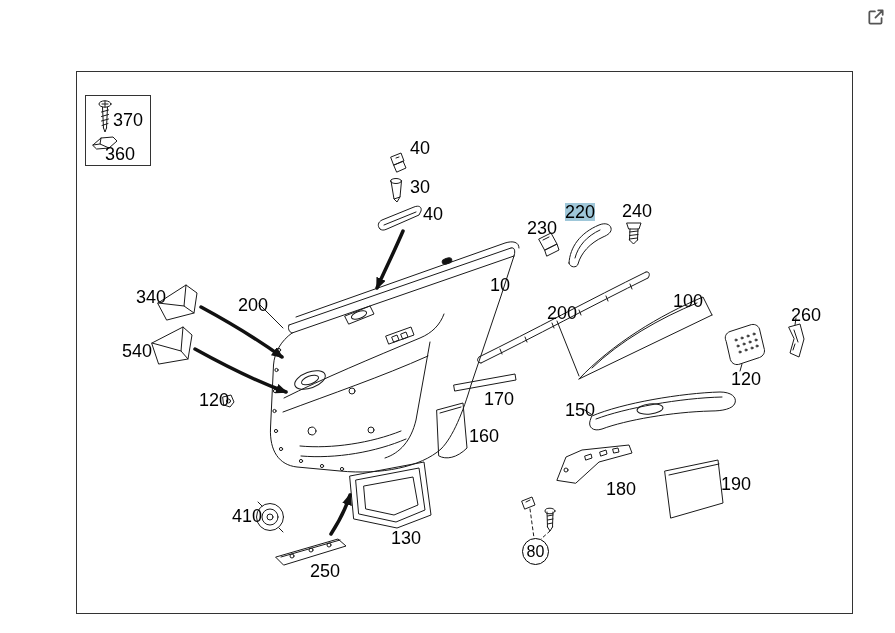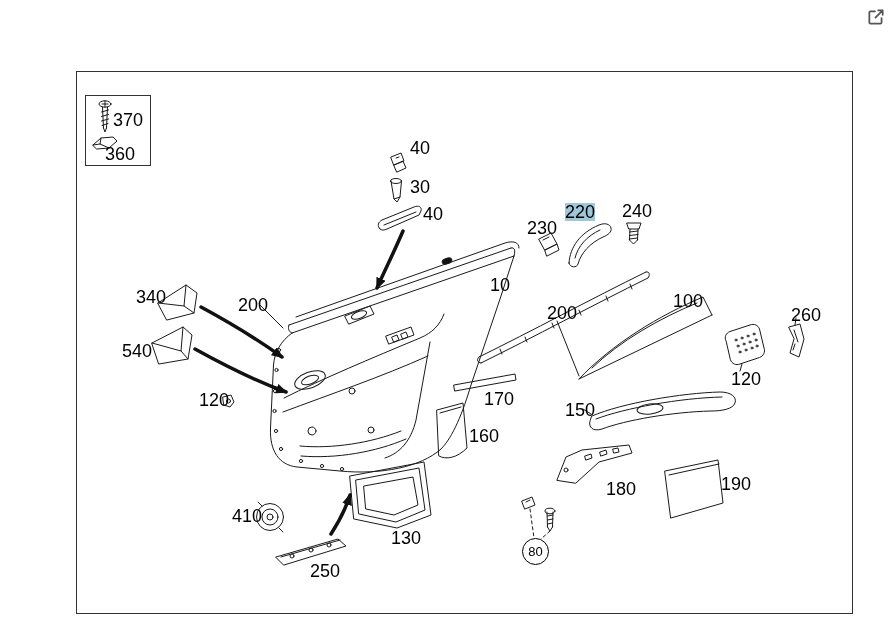--- a/index.html
+++ b/index.html
@@ -7,21 +7,21 @@
          font-family:"Liberation Sans",sans-serif;color:#000;}
   .frame{position:absolute;left:76px;top:71px;width:777px;height:543px;
          border:1px solid #333;background:#fff;box-sizing:border-box;}
   .fastener-box{position:absolute;left:85px;top:95px;width:66px;height:71px;
          border:1px solid #333;box-sizing:border-box;}
   svg.art{position:absolute;left:0;top:0;width:895px;height:633px;}
   .lbl{position:absolute;font-size:18px;line-height:16px;white-space:nowrap;cursor:pointer;}
   .lbl.hl{background:#9fc7d9;padding:1px 0;}
   .callout{position:absolute;width:27px;height:27px;border:1.3px solid #000;border-radius:50%;
            background:#fff;display:flex;align-items:center;justify-content:center;
-           font-size:13px;box-sizing:border-box;cursor:pointer;}
+           font-size:16px;box-sizing:border-box;cursor:pointer;}
   .ext-icon{position:absolute;right:9px;top:7px;width:20px;height:20px;cursor:pointer;}
 </style>
 </head>
 <body>
 
 <div id="stage">
 
   <svg class="ext-icon" viewBox="0 0 18 18">
     <g fill="none" stroke="#555" stroke-width="1.6" stroke-linecap="round" stroke-linejoin="round">
       <path d="M8,4 H4 a1,1 0 0 0 -1,1 V14 a1,1 0 0 0 1,1 H13 a1,1 0 0 0 1,-1 V10"></path>

